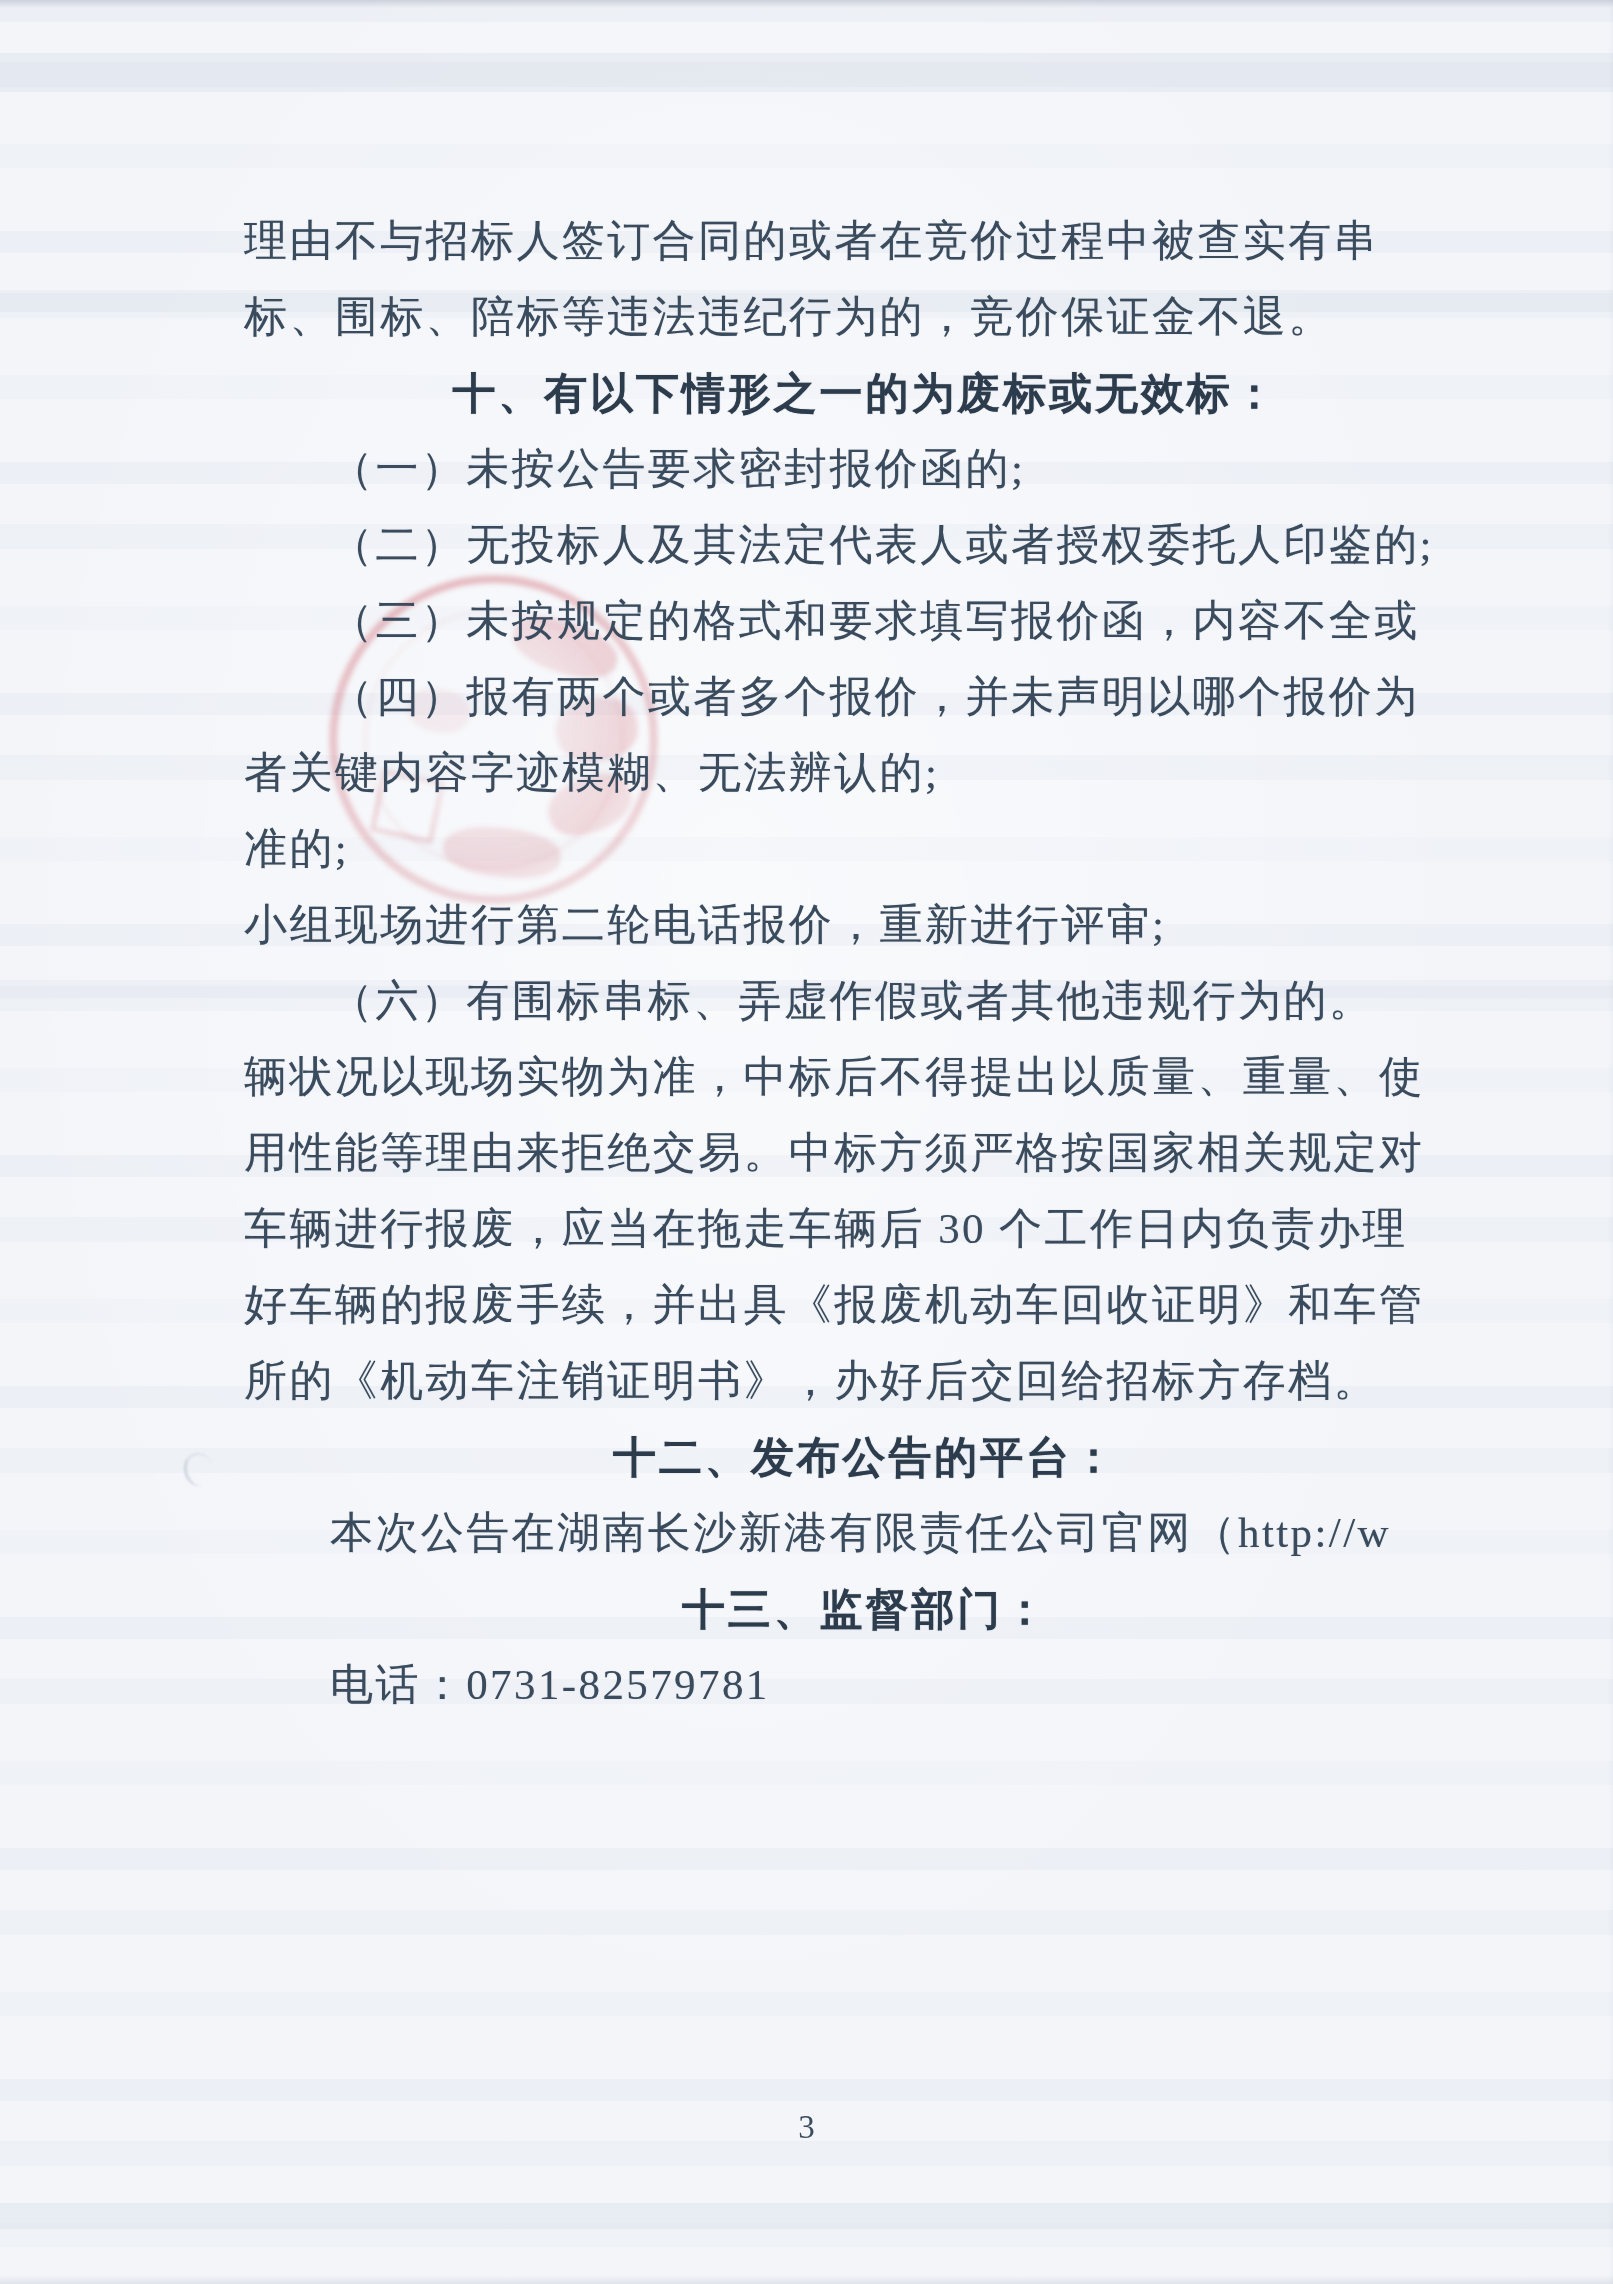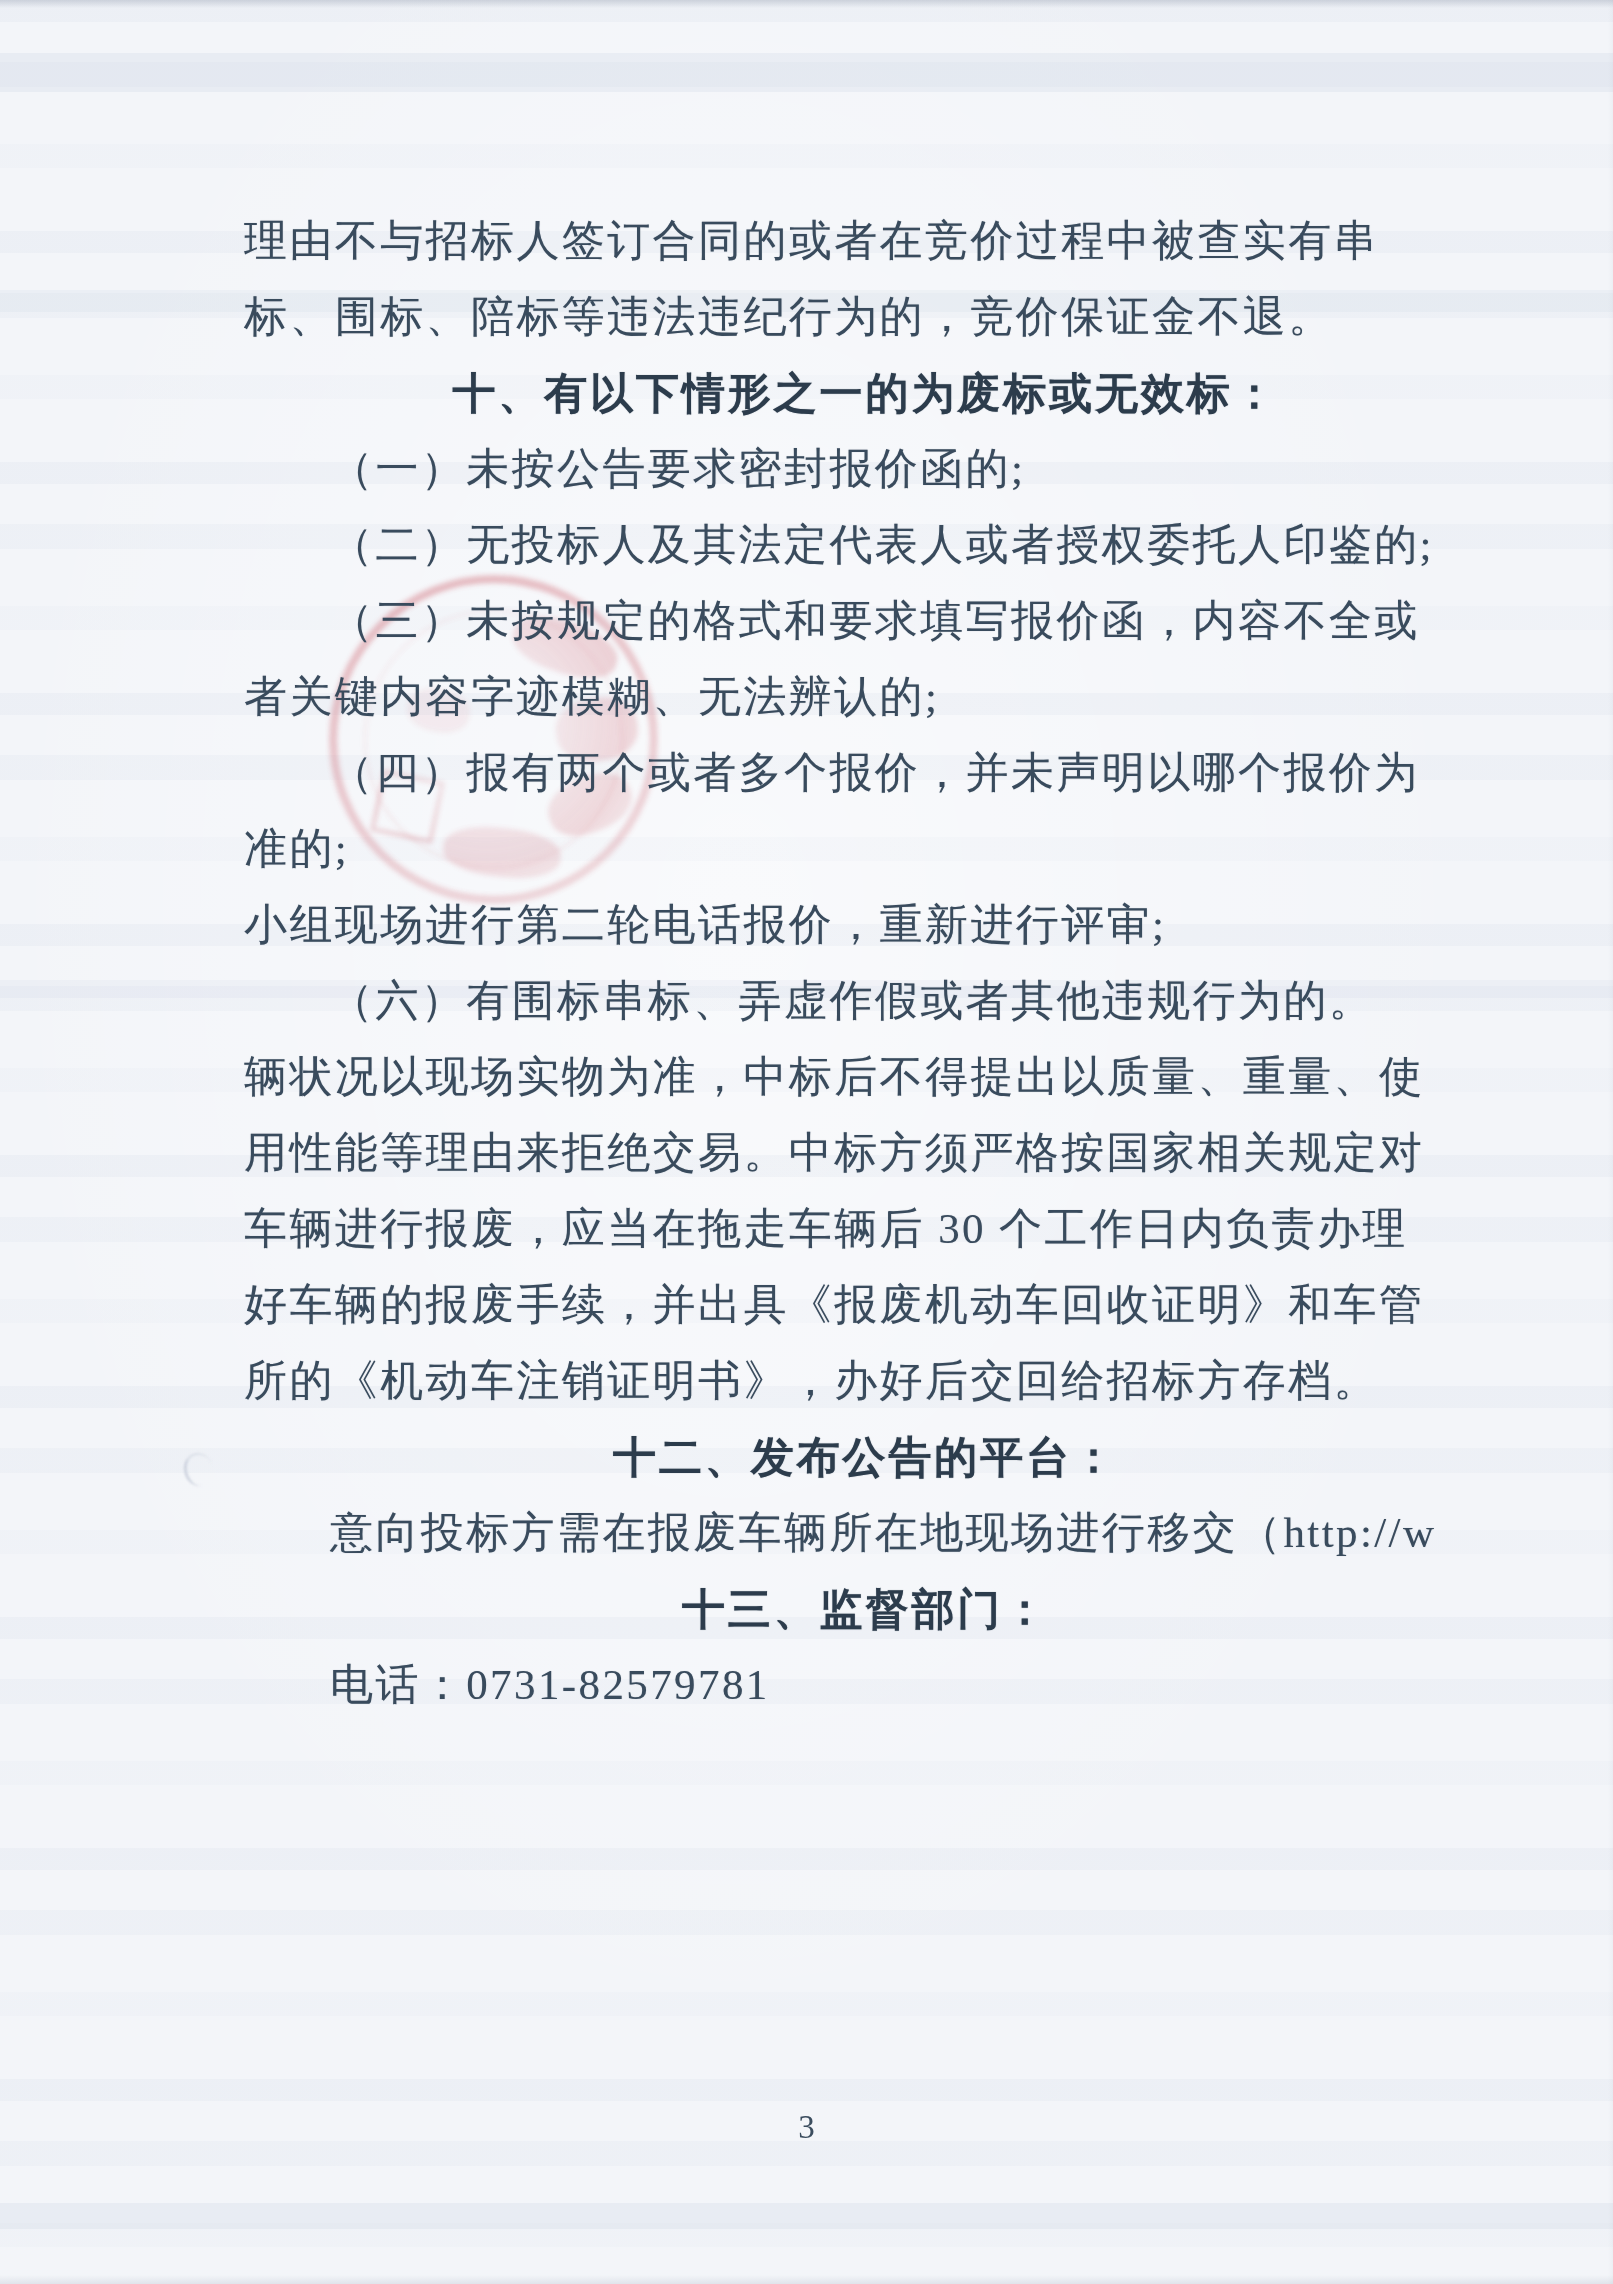--- a/index.html
+++ b/index.html
@@ -121,32 +121,32 @@
 
   <div class="smudge"></div>
 
   <div class="text-block">
     <div class="ln">理由不与招标人签订合同的或者在竞价过程中被查实有串</div>
     <div class="ln">标、围标、陪标等违法违纪行为的，竞价保证金不退。</div>
     <div class="ln ind heading">十、有以下情形之一的为废标或无效标：</div>
     <div class="ln ind">（一）未按公告要求密封报价函的;</div>
     <div class="ln ind">（二）无投标人及其法定代表人或者授权委托人印鉴的;</div>
     <div class="ln ind">（三）未按规定的格式和要求填写报价函，内容不全或</div>
+    <div class="ln ind">（四）报有两个或者多个报价，并未声明以哪个报价为</div>
     <div class="ln">者关键内容字迹模糊、无法辨认的;</div>
-    <div class="ln ind">（四）报有两个或者多个报价，并未声明以哪个报价为</div>
     <div class="ln">准的;</div>
     <div class="ln">小组现场进行第二轮电话报价，重新进行评审;</div>
     <div class="ln ind">（六）有围标串标、弄虚作假或者其他违规行为的。</div>
     <div class="ln">辆状况以现场实物为准，中标后不得提出以质量、重量、使</div>
     <div class="ln">用性能等理由来拒绝交易。中标方须严格按国家相关规定对</div>
     <div class="ln">车辆进行报废，应当在拖走车辆后 30 个工作日内负责办理</div>
     <div class="ln">好车辆的报废手续，并出具《报废机动车回收证明》和车管</div>
     <div class="ln">所的《机动车注销证明书》，办好后交回给招标方存档。</div>
     <div class="ln ind heading">十二、发布公告的平台：</div>
-    <div class="ln ind">意向投标方需在报废车辆所在地现场进行移交（http://w</div>
+    <div class="ln ind">本次公告在湖南长沙新港有限责任公司官网（http://w</div>
     <div class="ln ind heading">十三、监督部门：</div>
     <div class="ln ind">电话：0731-82579781</div>
   </div>
 
   <div class="page-number">3</div>
 
   <div class="edge-top"></div>
   <div class="edge-right"></div>
   <div class="edge-bottom"></div>
 </div>

